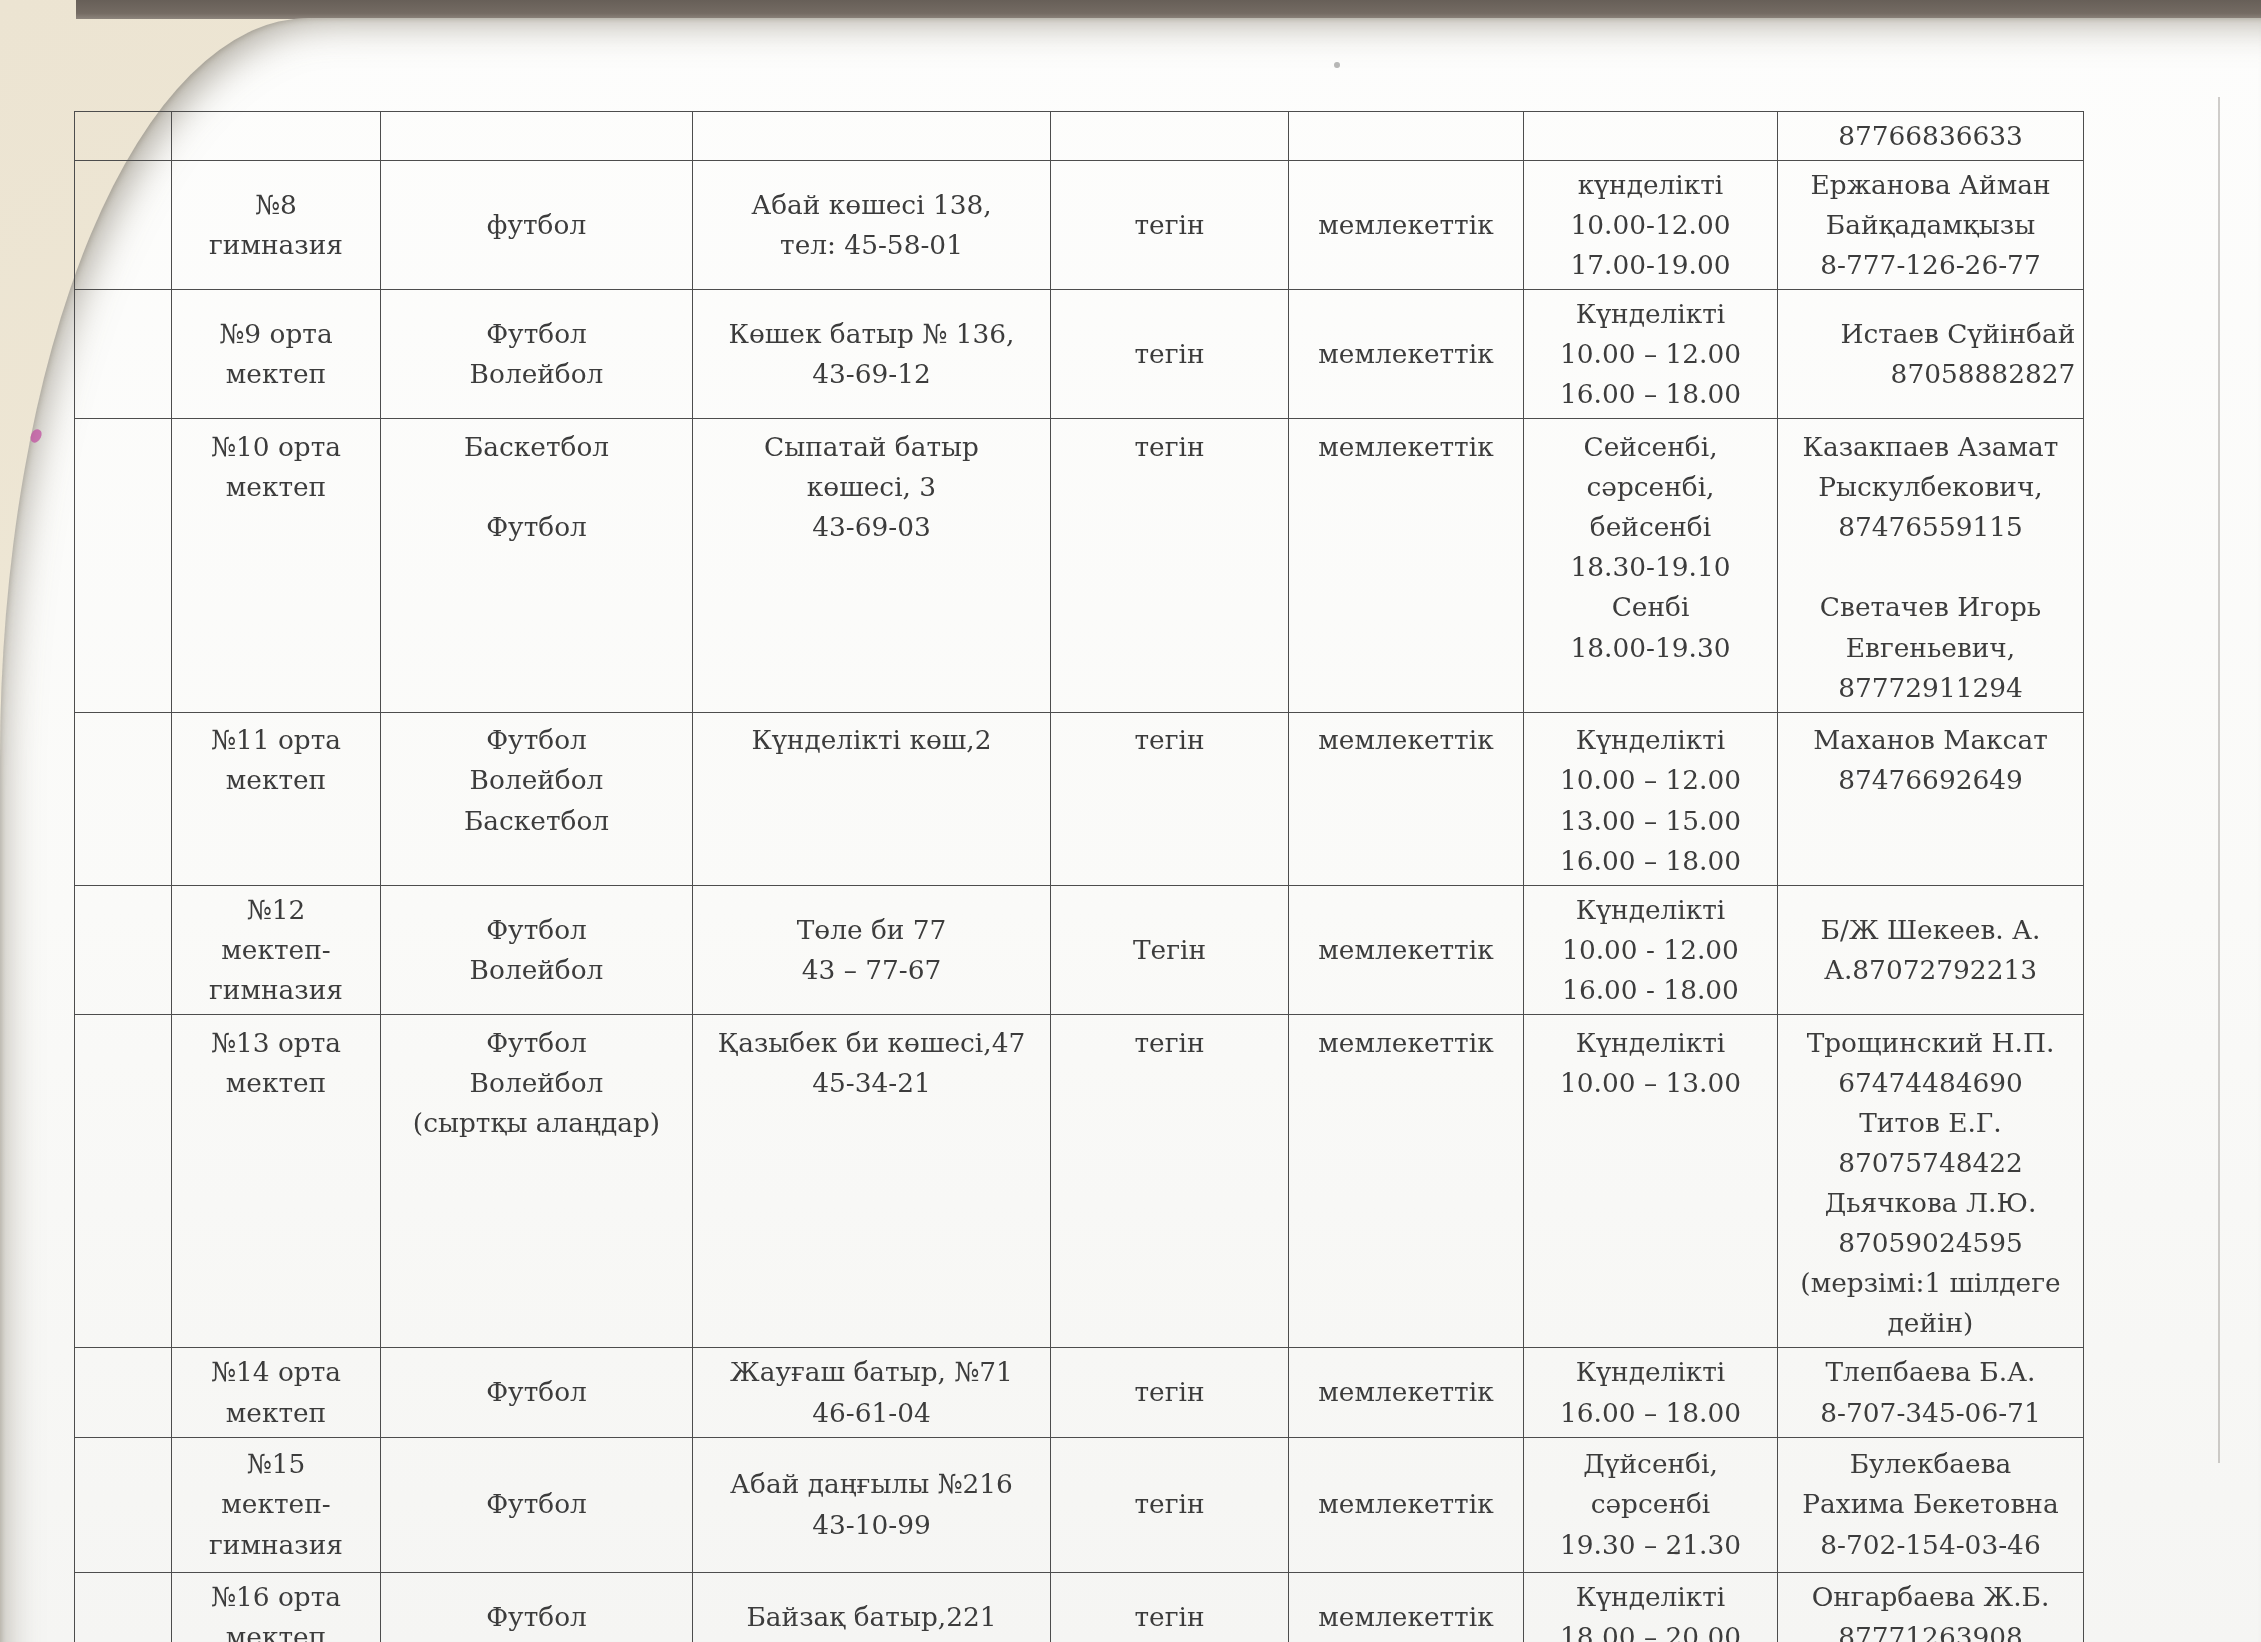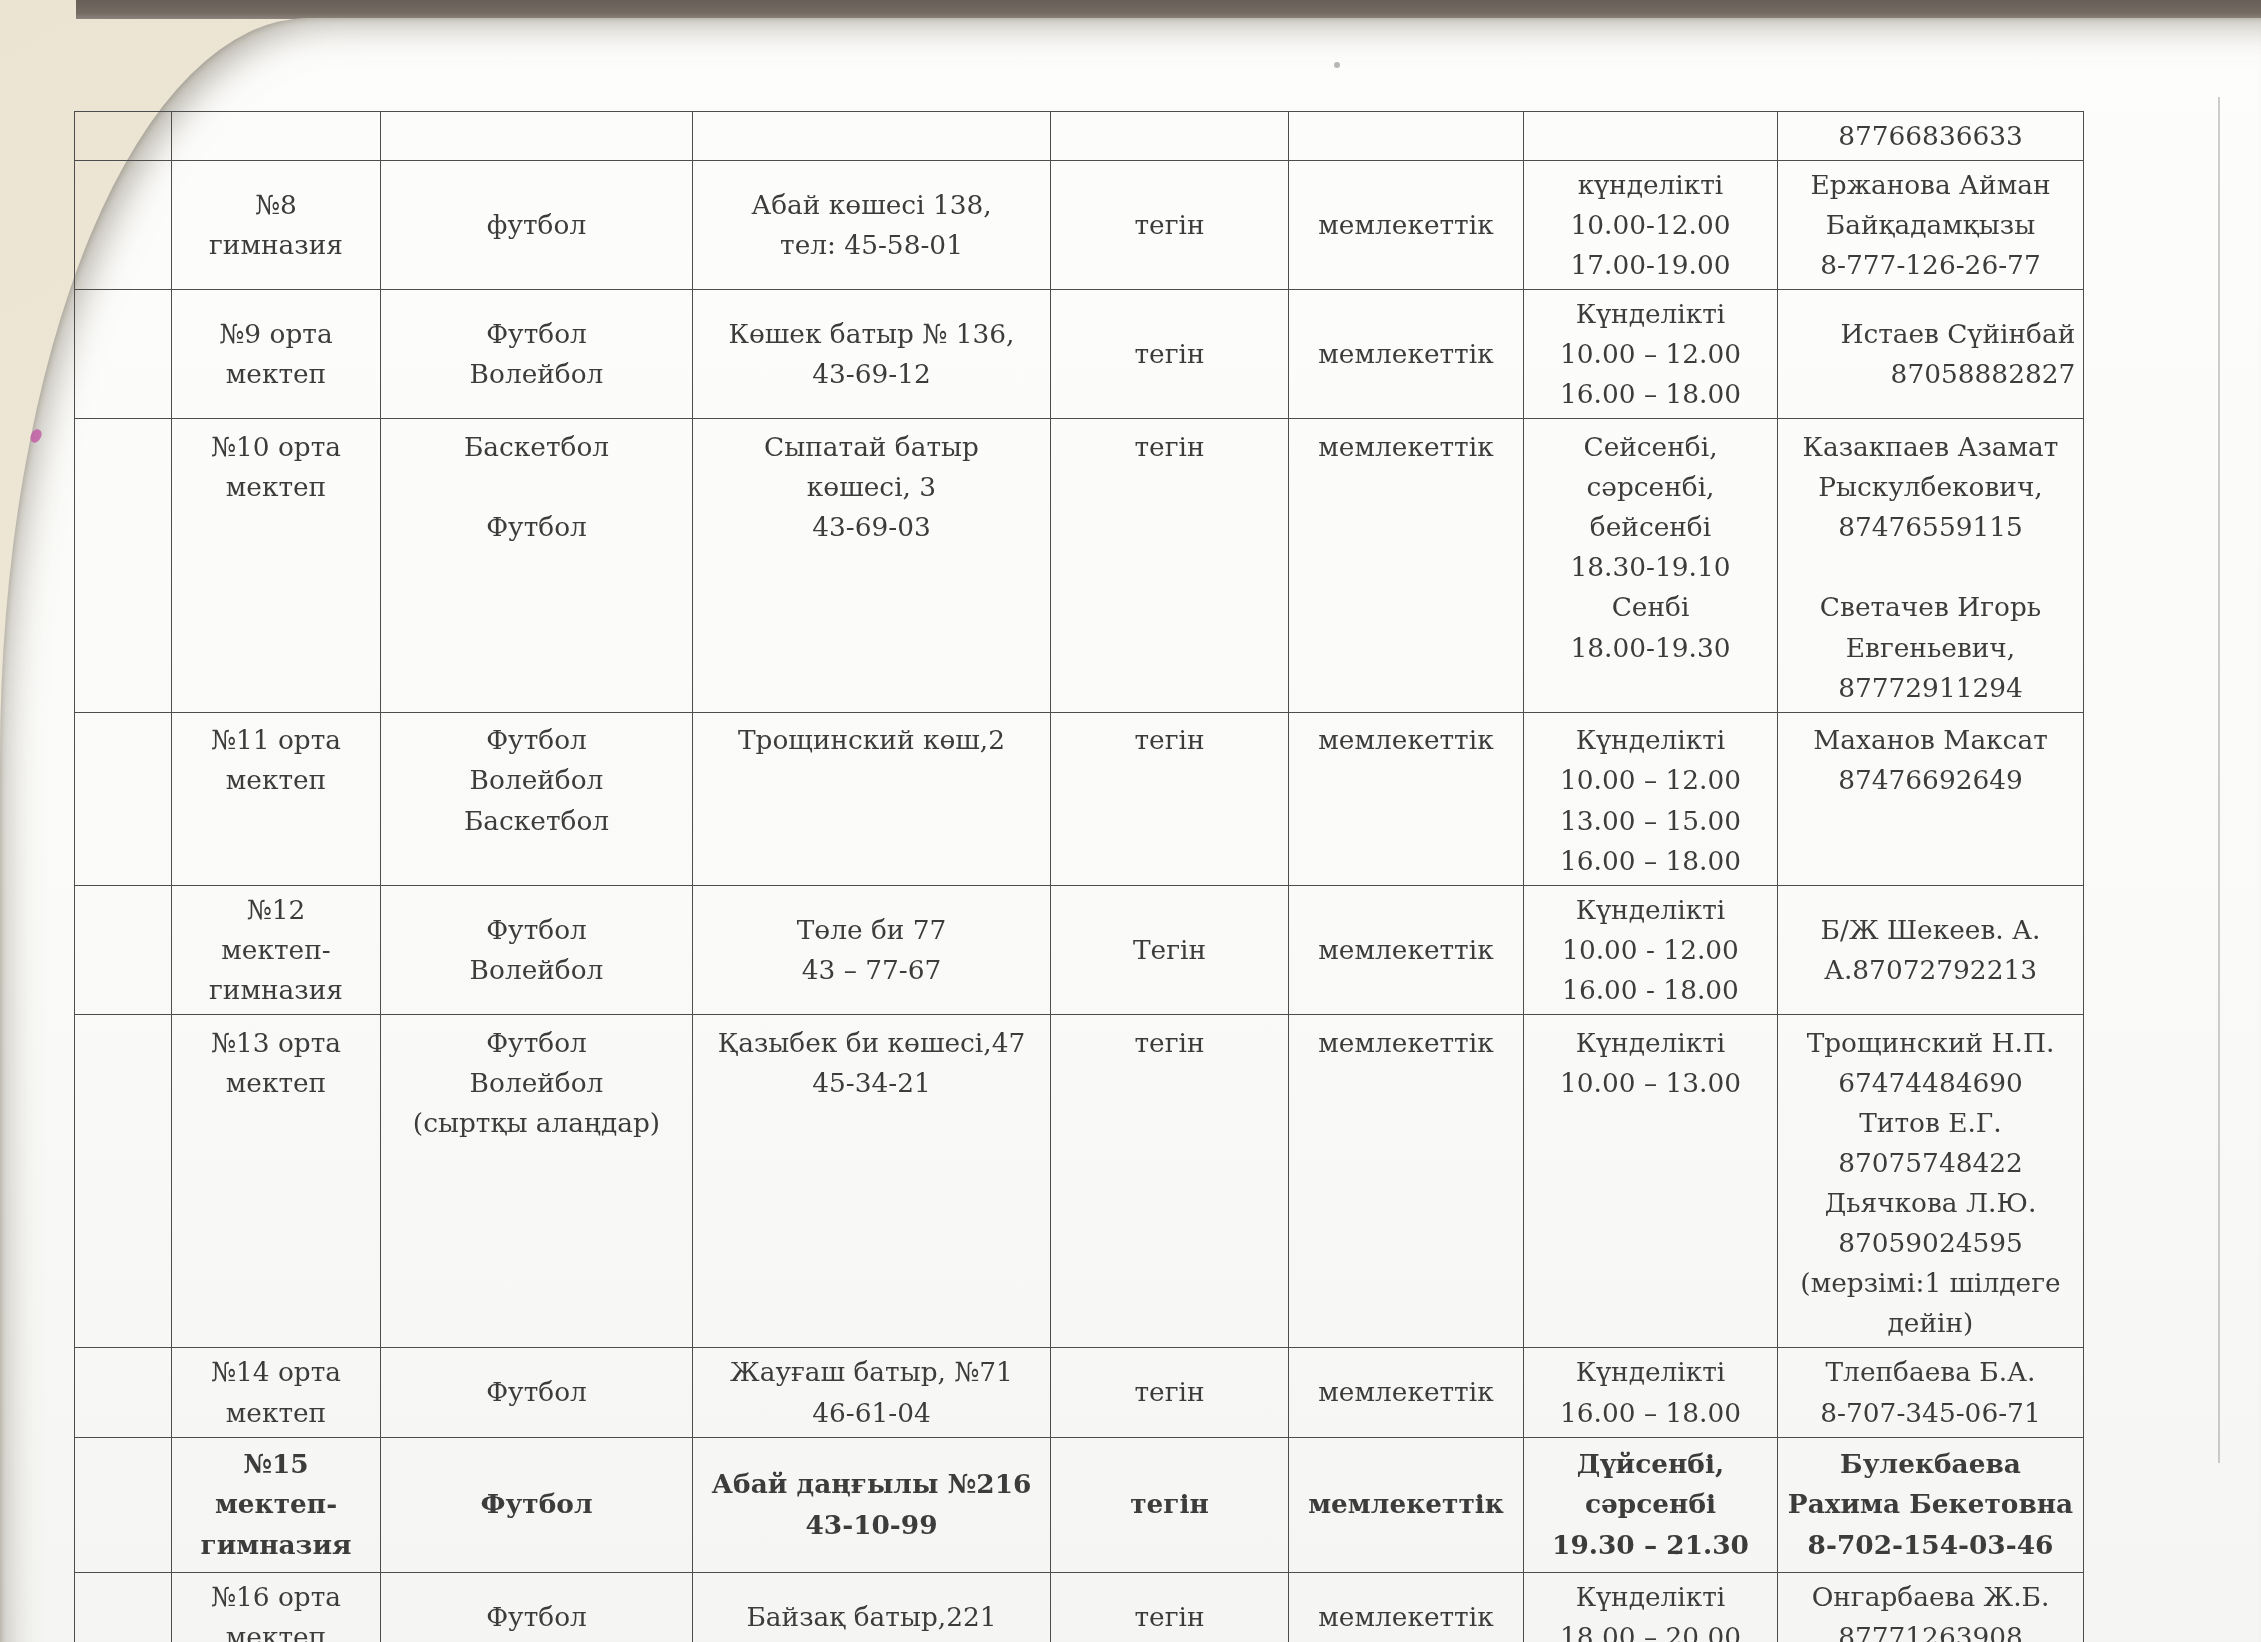--- a/index.html
+++ b/index.html
@@ -104,21 +104,21 @@
   table.scan-table td.al { text-align: right; padding-left: 14px; }
 
   table.scan-table tr:nth-child(1)  { height: 41px;  }
   table.scan-table tr:nth-child(2)  { height: 119px; }
   table.scan-table tr:nth-child(3)  { height: 106px; }
   table.scan-table tr:nth-child(4)  { height: 271px; }
   table.scan-table tr:nth-child(5)  { height: 155px; }
   table.scan-table tr:nth-child(6)  { height: 113px; }
   table.scan-table tr:nth-child(7)  { height: 300px; }
   table.scan-table tr:nth-child(8)  { height: 84px; padding-left: 40px; }
-  table.scan-table tr:nth-child(9)  { height: 135px; font-weight: bold; }
+  table.scan-table tr:nth-child(9)  { height: 135px; }
   table.scan-table tr:nth-child(10) { height: 90px; }
 </style>
 </head>
 <body>
 
 <div class="scanner-band"></div>
 <div class="page-sheet"></div>
 <div class="page-edge-line"></div>
 <div class="pink-ink-mark"></div>
 <div class="scan-speck-1"></div>
@@ -204,21 +204,21 @@
 Евгеньевич,
 87772911294</td>
   </tr>
   <tr class="top">
     <td></td>
     <td>№11 орта
 мектеп</td>
     <td>Футбол
 Волейбол
 Баскетбол</td>
-    <td>Трощинский көш,2</td>
+    <td>Күнделікті көш,2</td>
     <td>тегін</td>
     <td>мемлекеттік</td>
     <td>Күнделікті
 10.00 – 12.00
 13.00 – 15.00
 16.00 – 18.00</td>
     <td>Маханов Максат
 87476692649</td>
   </tr>
   <tr>

